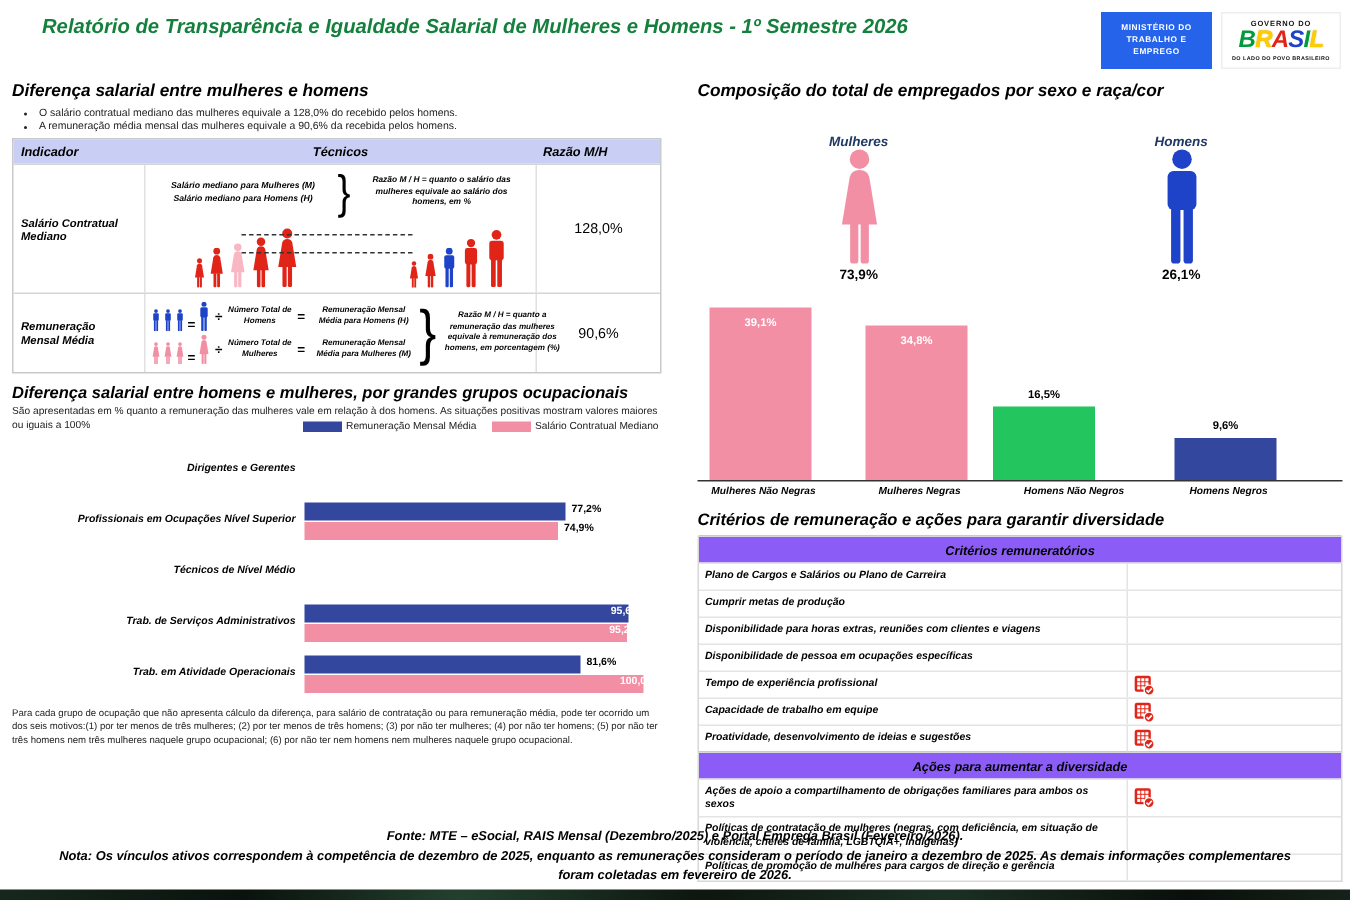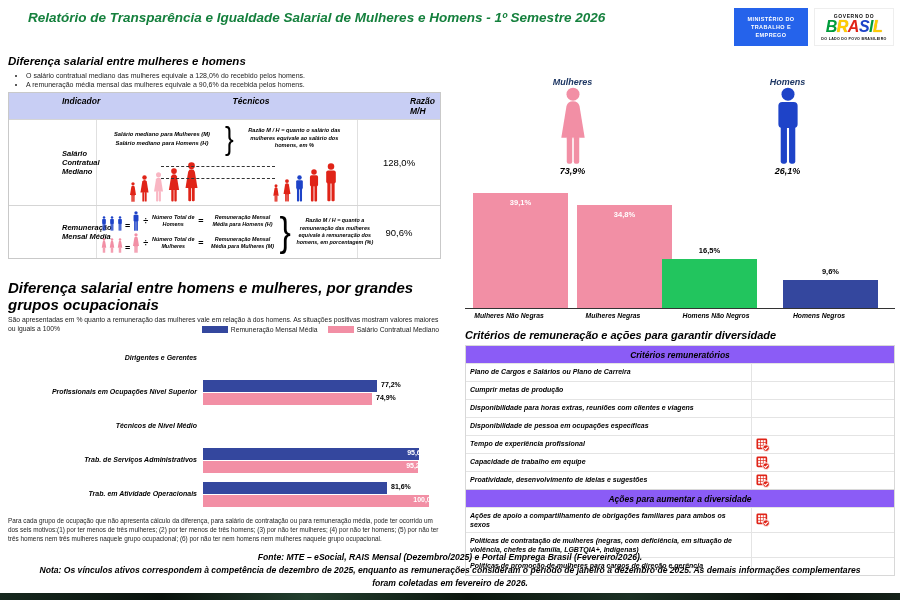--- a/index.html
+++ b/index.html
@@ -27,21 +27,21 @@
   .sec-title { font-size:11.5px; font-weight:bold; font-style:italic; color:#000; }
 
   
   .bullets { margin:5px 0 4px 10px; }
   .bullets li { font-size:7px; color:#222; margin:2px 0; list-style:disc; margin-left:8px; }
 
   
   .ind-table { border:1px solid #c9c9c9; margin-top:2px; }
   .ind-row { display:grid; grid-template-columns:88px 260px 83px; border-top:1px solid #d5d5d5; }
   .ind-row.hdr { border-top:none; background:#C8CEF4; }
-  .ind-cell { padding:3px 5px; font-size:8px; font-weight:bold; font-style:italic;margin-left:48px; }
+  .ind-cell { padding:3px 5px; font-size:8px; font-weight:bold; font-style:italic; }
   .ind-row.hdr .ind-cell { font-size:8.5px; }
   .ind-row.hdr .ind-cell:nth-child(2){ text-align:center; }
   .ind-name { display:flex; align-items:center; border-right:1px solid #e0e0e0; font-size:7.5px; }
   .ind-ratio { display:flex; align-items:center; justify-content:center; border-left:1px solid #e0e0e0; font-size:9.5px; }
   .def-cell { position:relative; padding:3px 4px; }
   .def-top { display:flex; align-items:center; }
   .def-lines { flex:0 0 122px; text-align:center; }
   .def-lines div { font-size:5.8px; font-weight:bold; font-style:italic; margin:3px 0; }
   .brace { font-size:26px; font-weight:normal; color:#000; transform:scaleY(1.2); margin:0 2px; }
   .def-note { flex:1; font-size:5.6px; font-weight:bold; font-style:italic; text-align:center; line-height:1.35; padding:0 4px; }
@@ -53,41 +53,41 @@
                   border-top:1.5px dashed #333; border-bottom:1.5px dashed #333; }
   .formula-row { display:flex; align-items:center; gap:3px; margin:2px 0; }
   .formula-row .op { font-size:9px; font-weight:bold; }
   .formula-row .ft { font-size:5.4px; font-weight:bold; font-style:italic; text-align:center; line-height:1.25; }
   .def-flex { display:flex; align-items:center; }
   .def-left { flex:1; }
   .brace2 { font-size:34px; margin:0 1px; }
   .def-note2 { flex:0 0 86px; font-size:5.4px; font-weight:bold; font-style:italic; text-align:center; line-height:1.35; }
 
   
-  .occ-title { margin-top:20px; font-size:15px; }
+  .occ-title { margin-top:7px; font-size:11px; }
   .occ-sub { position:relative; margin-top:2px; font-size:6.8px; color:#222; line-height:1.35; width:100%; }
   .legend { position:absolute; right:2px; bottom:-1px; display:flex; gap:10px; align-items:center; }
   .legend .li { display:flex; gap:3px; align-items:center; font-size:6.8px; color:#222; }
   .legend .sw { width:26px; height:7px; }
   .hchart { margin-top:8px; }
   .hrow { display:grid; grid-template-columns:195px 1fr; align-items:center; min-height:34px; }
   .hlabel { font-size:7px; font-weight:bold; font-style:italic; text-align:right; padding-right:6px; line-height:1.2; }
   .hbars { position:relative; }
   .hbar { position:relative; height:12px; margin:1px 0; }
   .hbar .fill { position:absolute; left:0; top:0; bottom:0; }
   .hbar .val { position:absolute; top:1px; font-size:7px; font-weight:bold; }
   .footnote { margin-top:6px; font-size:6.4px; color:#222; line-height:1.4; }
 
   
   .picto-pair { display:flex; margin-top:22px; height:110px; }
   .pp { width:50%; display:flex; flex-direction:column; align-items:center; }
   .pp .plabel { font-size:9px; font-weight:bold; font-style:italic; color:#1F3864; }
-  .pp .ppct { font-size:9px; font-weight:bold; font-style:italic; color:#000; margin-top:1px; }
+  .pp .ppct { font-size:9px; font-weight:bold; color:#000; margin-top:1px; }
   .vchart { position:relative; height:120px; margin-top:2px; border-bottom:1.5px solid #333; }
-  .vbar { position:absolute; bottom:0; width:95px; }
+  .vbar { position:absolute; bottom:0; width:68px; }
   .vbar .vval { position:absolute; width:100%; text-align:center; font-size:7.5px; font-weight:bold; }
   .vcats { position:relative; height:12px; }
   .vcat { position:absolute; width:110px; text-align:center; font-size:6.8px; font-weight:bold; font-style:italic; top:3px; }
 
   
   .crit-title { margin-top:8px; font-size:11px; }
   .crit-table { margin-top:4px; border:1px solid #d8d8d8; border-top:none; }
   .crit-hdr { background:#8b5cf6; text-align:center; font-size:8.5px; font-weight:bold; font-style:italic; padding:3.5px 0; border-top:1px solid #d8d8d8; }
   .crit-row { display:grid; grid-template-columns:285px 1fr; border-top:1px solid #e4e4e4; min-height:18px; }
   .crit-label { font-size:7px; font-weight:bold; font-style:italic; padding:3px 6px 3px 4px; line-height:1.3; }
@@ -320,20 +320,21 @@
               <div class="fill" style="width:226px;background:#F28FA5"></div>
               <span class="val" style="right:4px;color:#fff">100,0%</span>
             </div>
           </div>
           </div>
       </div>
     <div class="footnote">Para cada grupo de ocupação que não apresenta cálculo da diferença, para salário de contratação ou para remuneração média, pode ter ocorrido um dos seis motivos:(1) por ter menos de três mulheres; (2) por ter menos de três homens; (3) por não ter mulheres; (4) por não ter homens; (5) por não ter três homens nem três mulheres naquele grupo ocupacional; (6) por não ter nem homens nem mulheres naquele grupo ocupacional.</div>
   </div>
 
   <div class="right-col">
+    <div class="sec-title">Composição do total de empregados por sexo e raça/cor</div>
 
     <div class="picto-pair">
       <div class="pp">
         <div class="plabel">Mulheres</div>
         <svg class="pf" width="34" height="78" viewBox="0 0 24 60" fill="#F28FA5">
             <use href="#sym-female"></use>
           </svg>
         <div class="ppct">73,9%</div>
       </div>
       <div class="pp">

